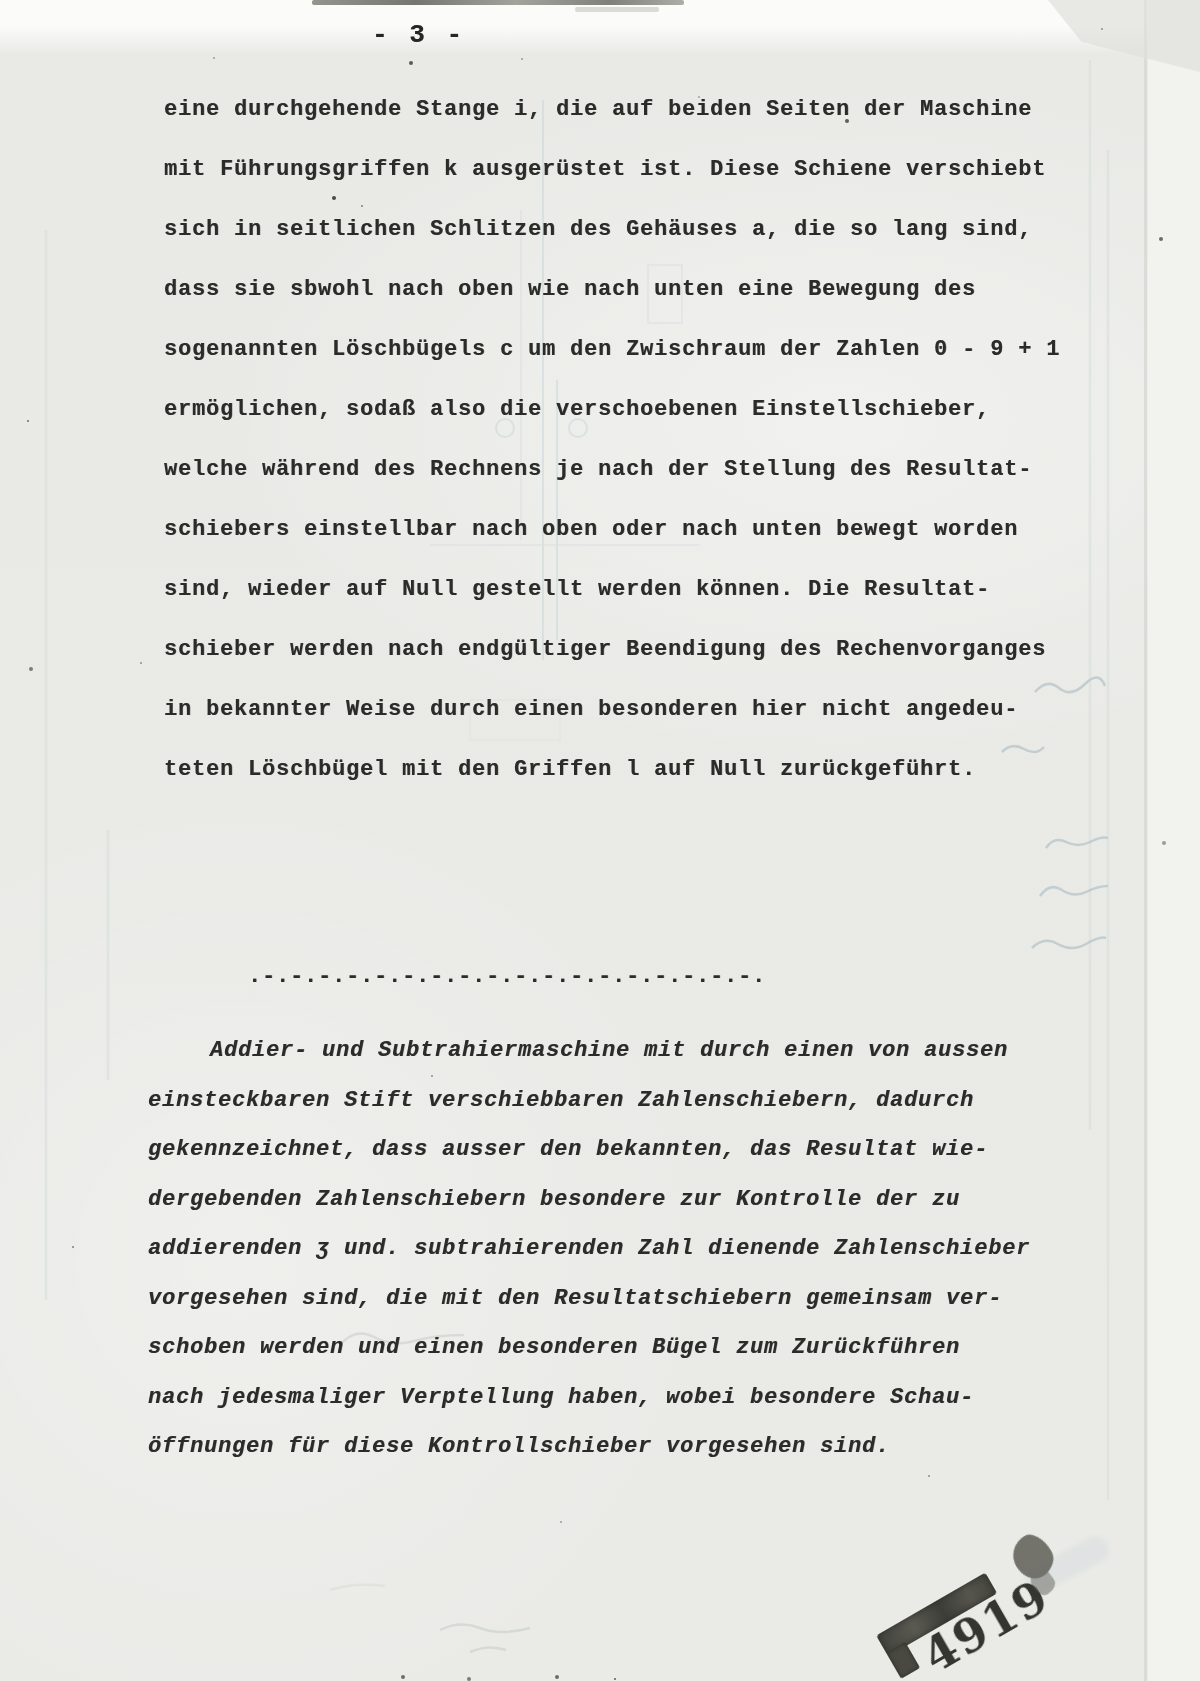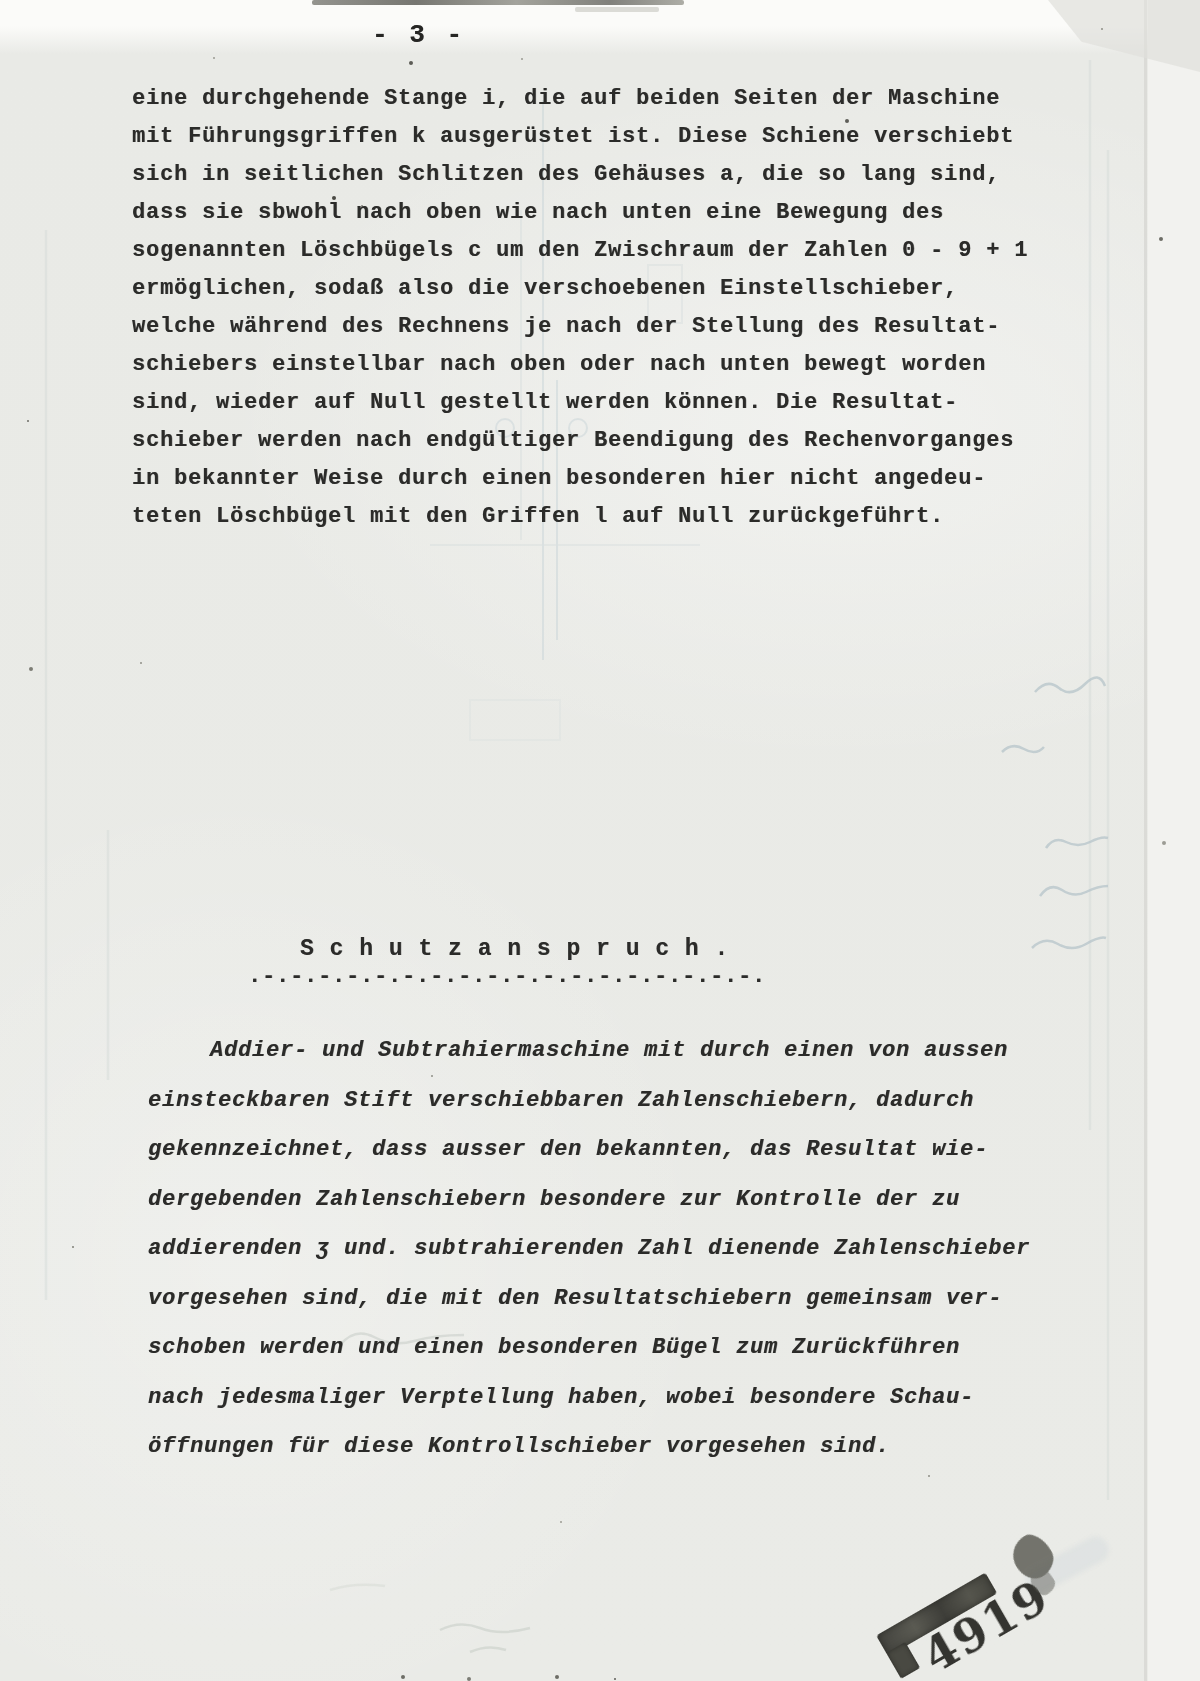--- a/index.html
+++ b/index.html
@@ -31,21 +31,21 @@
   .page-number{
     position:absolute;left:372px;top:20px;
     font-size:26px;font-weight:700;letter-spacing:3px;color:#262624;
     text-shadow:.4px .3px .6px rgba(40,40,40,.55);
   }
   .typed{
     position:absolute;white-space:pre-line;
     font-weight:700;color:#2b2b29;font-size:22px;letter-spacing:.8px;
     text-shadow:.4px .3px .6px rgba(44,44,44,.5);
   }
-  .p1{left:132px;top:80px;width:940px;line-height:38px;}
+  .p1{left:164px;top:80px;width:940px;line-height:60px;}
   .p2{left:148px;top:680px;width:940px;line-height:50px;text-indent:62px;}
   .claim-heading{
     position:absolute;left:300px;top:936px;font-size:23px;font-weight:700;
     color:#2b2b29;letter-spacing:1px;text-shadow:.4px .3px .6px rgba(44,44,44,.5);
   }
   .claim-underline{
     position:absolute;left:248px;top:964px;font-size:22px;font-weight:700;
     color:#2b2b29;letter-spacing:.8px;text-shadow:.4px .3px .6px rgba(44,44,44,.5);
   }
   .p3{left:148px;top:1026px;width:950px;line-height:49.5px;text-indent:62px;font-style:italic;}
@@ -145,21 +145,20 @@
 sogenannten Löschbügels c um den Zwischraum der Zahlen 0 - 9 + 1
 ermöglichen, sodaß also die verschoebenen Einstellschieber,
 welche während des Rechnens je nach der Stellung des Resultat-
 schiebers einstellbar nach oben oder nach unten bewegt worden
 sind, wieder auf Null gestellt werden können. Die Resultat-
 schieber werden nach endgültiger Beendigung des Rechenvorganges
 in bekannter Weise durch einen besonderen hier nicht angedeu-
 teten Löschbügel mit den Griffen l auf Null zurückgeführt.</div>
 
 
-  <div class="claim-heading">S c h u t z a n s p r u c h .</div>
 
   <div class="claim-underline">.-.-.-.-.-.-.-.-.-.-.-.-.-.-.-.-.-.-.</div>
 
   <div class="typed p3">Addier- und Subtrahiermaschine mit durch einen von aussen
 einsteckbaren Stift verschiebbaren Zahlenschiebern, dadurch
 gekennzeichnet, dass ausser den bekannten, das Resultat wie-
 dergebenden Zahlenschiebern besondere zur Kontrolle der zu
 addierenden ʒ und. subtrahierenden Zahl dienende Zahlenschieber
 vorgesehen sind, die mit den Resultatschiebern gemeinsam ver-
 schoben werden und einen besonderen Bügel zum Zurückführen

